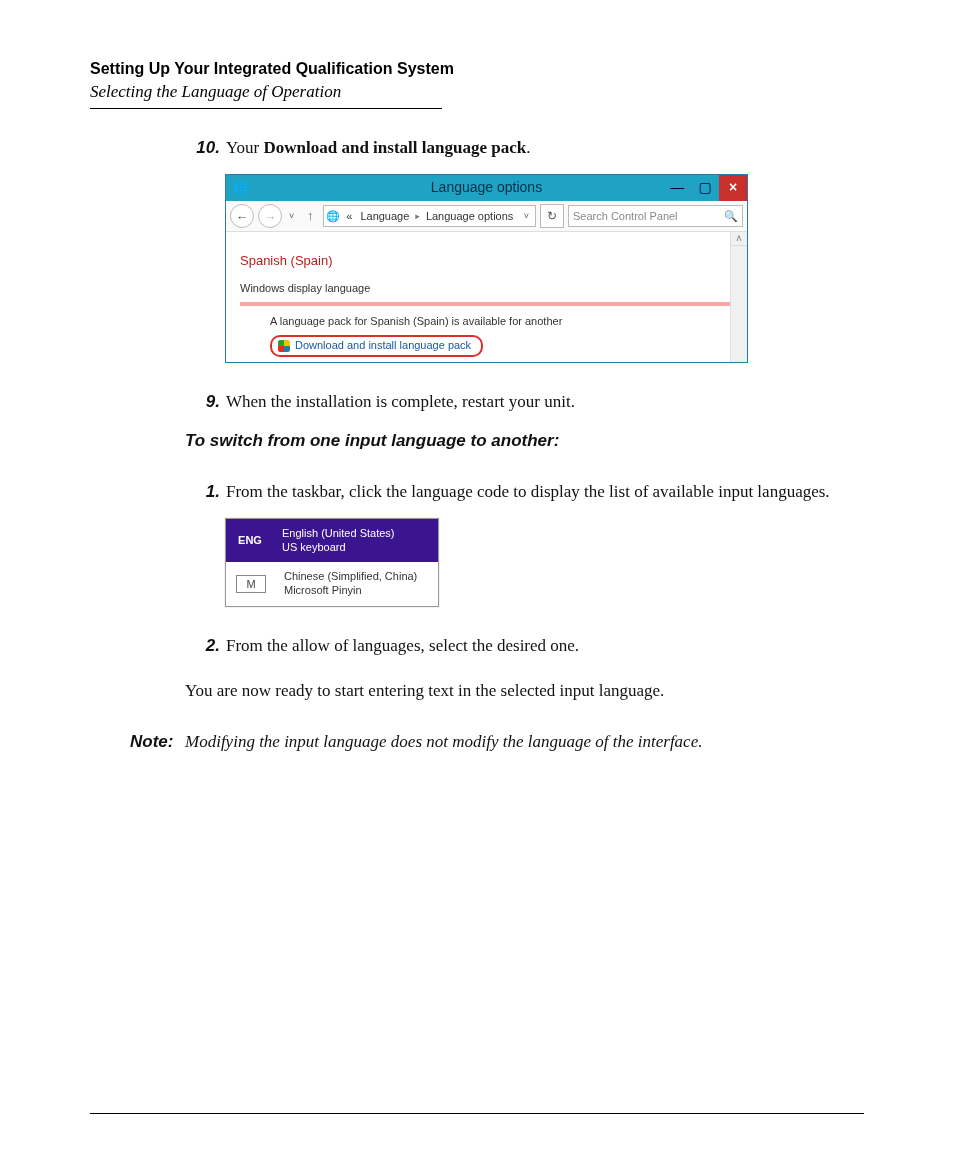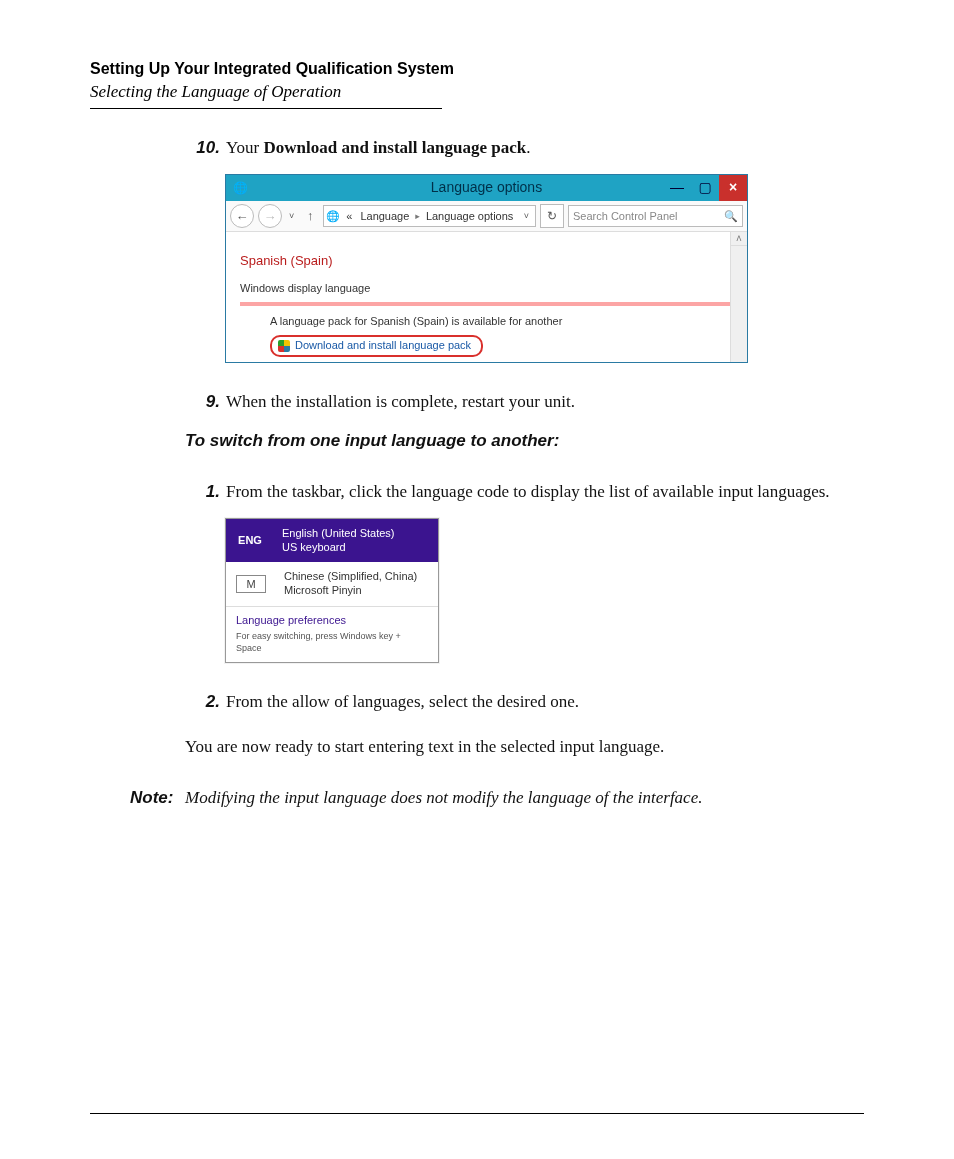--- a/index.html
+++ b/index.html
@@ -260,24 +260,20 @@
           <div>US keyboard</div>
         </div>
       </div>
       <div class="lang-row">
         <div class="lang-code box">M</div>
         <div class="lang-text" style="color:#333;">
           <div>Chinese (Simplified, China)</div>
           <div>Microsoft Pinyin</div>
         </div>
       </div>
-      <div class="footer">
-        <div class="pref-link">Language preferences</div>
-        <div class="hint">For easy switching, press Windows key + Space</div>
-      </div>
     </div>
 
     <div class="step">
       <div class="num">2.</div>
       <div class="text">From the allow of languages, select the desired one.</div>
     </div>
 
     <div style="margin-top:22px;">You are now ready to start entering text in the selected input language.</div>
 
   </div>

